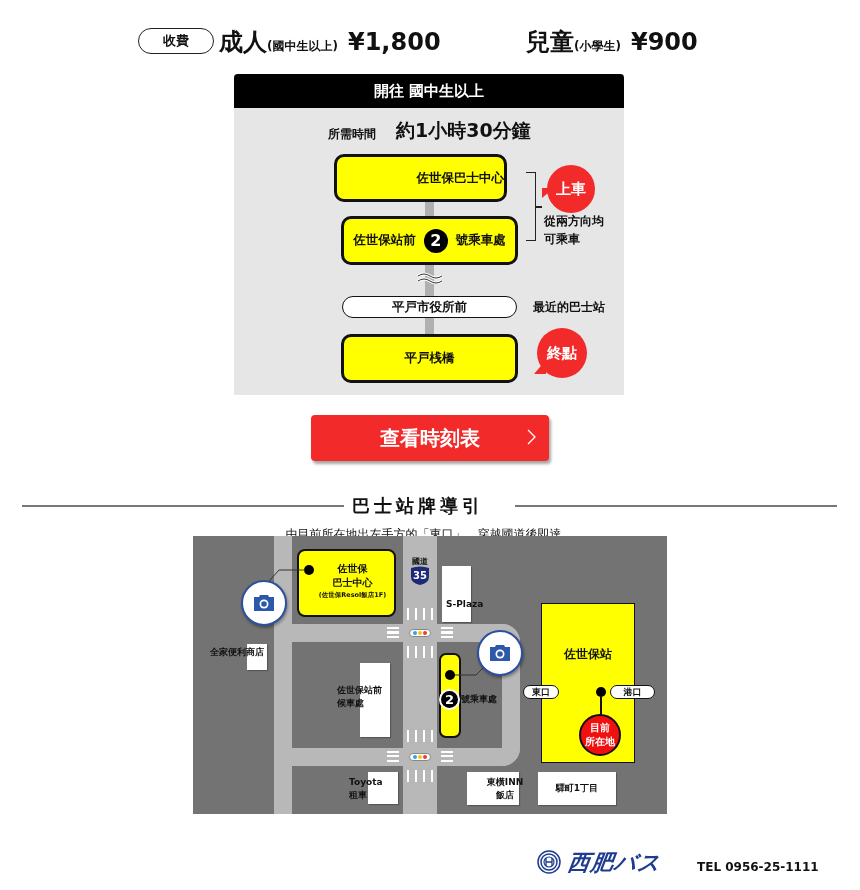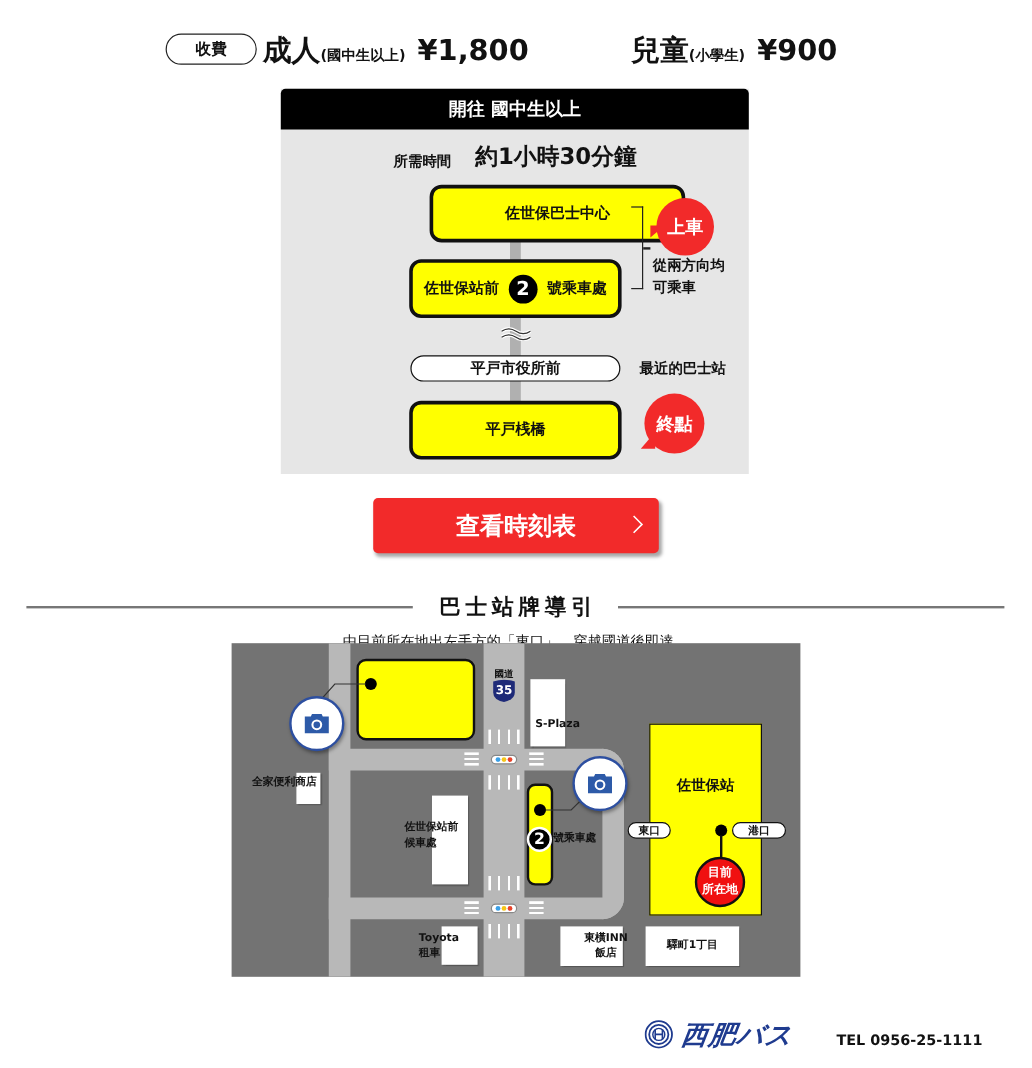--- a/index.html
+++ b/index.html
@@ -35,21 +35,21 @@
   .side-note { font-size: 12px; font-weight: bold; line-height: 18px; }
 
   
   .tt-btn { left: 311px; top: 415px; width: 238px; height: 46px; background: #f22a2a; border-radius: 4px;
     box-shadow: 2px 3px 3px rgba(0,0,0,0.35); color: #fff; font-size: 20px; font-weight: bold;
     display: flex; align-items: center; justify-content: center; cursor: pointer; }
   .tt-chev { position: absolute; right: 12px; top: 13px; width: 12px; height: 18px; }
 
   
   .sec-line { height: 2px; background: #777; top: 505px; }
-  .sec-title { left: 366px; top: 494px; font-size: 18px; font-weight: bold; letter-spacing: 4px; }
+  .sec-title { left: 352px; top: 494px; font-size: 18px; font-weight: bold; letter-spacing: 4px; }
   .sec-desc { left: 0; width: 859px; top: 526px; text-align: center; font-size: 12px; }
 
   
   .map { left: 193px; top: 536px; width: 474px; height: 278px; background: #737373; overflow: hidden; }
   .road { position: absolute; background: #b8b8b8; }
   .bldg { position: absolute; background: #fff; box-shadow: 1px 1px 1px rgba(0,0,0,0.25); }
   .mlabel { position: absolute; font-size: 9px; font-weight: bold; line-height: 13px; text-align: center; }
   .zebra-v { position: absolute; width: 26px; height: 12px;
     background: repeating-linear-gradient(90deg, #fff 0 2px, transparent 2px 8px); }
   .zebra-h { position: absolute; width: 12px; height: 11px;
@@ -86,21 +86,21 @@
 <div class="abs duration-label">所需時間</div>
 <div class="abs duration-val">約1小時30分鐘</div>
 
 <div class="abs track"></div>
 
 <svg class="abs" style="left:416px; top:272px;" width="28" height="12">
   <path d="M2 4 Q8 0 14 4 T26 4 M2 9 Q8 5 14 9 T26 9" stroke="#fff" stroke-width="3" fill="none"></path>
   <path d="M2 4 Q8 0 14 4 T26 4 M2 9 Q8 5 14 9 T26 9" stroke="#333" stroke-width="1" fill="none"></path>
 </svg>
 
-<div class="abs stop-box" style="left:358px; top:154px; width:213px; height:48px;">
+<div class="abs stop-box" style="left:334px; top:154px; width:173px; height:48px;justify-content:flex-end;">
   <span>佐世保巴士中心</span>
 </div>
 <div class="abs stop-box" style="left:341px; top:216px; width:177px; height:49px;">
   <span>佐世保站前</span>
   <span class="num-circle">2</span>
   <span>號乘車處</span>
 </div>
 <div class="abs stop-pill" style="left:342px; top:296px; width:175px; height:22px;">
   <span>平戸市役所前</span>
 </div>
@@ -189,20 +189,25 @@
   <div class="bldg" style="left:274px; top:236px; width:52px; height:33px;"></div>
   <div class="mlabel" style="left:274px; top:240px; width:76px;">
     <div>東橫INN</div>
     <div>飯店</div>
   </div>
 
   <div class="bldg" style="left:345px; top:236px; width:78px; height:33px;"></div>
   <div class="mlabel" style="left:345px; top:246px; width:78px;">驛町1丁目</div>
 
   <div style="position:absolute; left:104px; top:13px; width:99px; height:68px; background:#ffff00; border:2.5px solid #111; border-radius:8px;"></div>
+  <div class="mlabel" style="left:112px; top:26px; width:95px; font-size:10px; line-height:14px;">
+    <div>佐世保</div>
+    <div>巴士中心</div>
+    <div style="font-size:6.5px; line-height:10px;">(佐世保Resol飯店1F)</div>
+  </div>
   <div class="dot" style="left:111px; top:29px;"></div>
   <svg style="position:absolute; left:68px; top:33px;" width="46" height="20">
     <path d="M44 1 L18 1 L2 19" stroke="#333" stroke-width="1" fill="none"></path>
   </svg>
   <div class="cam" style="left:48px; top:44px;">
     <svg width="22" height="18" viewBox="0 0 22 18">
       <path d="M7 1 H15 L16 3 H21 V17 H1 V3 H6 Z" fill="#2d5aa8"></path>
       <circle cx="11" cy="10" r="4.5" fill="#fff"></circle>
         <circle cx="11" cy="10" r="2.8" fill="#2d5aa8"></circle>
     </svg>

